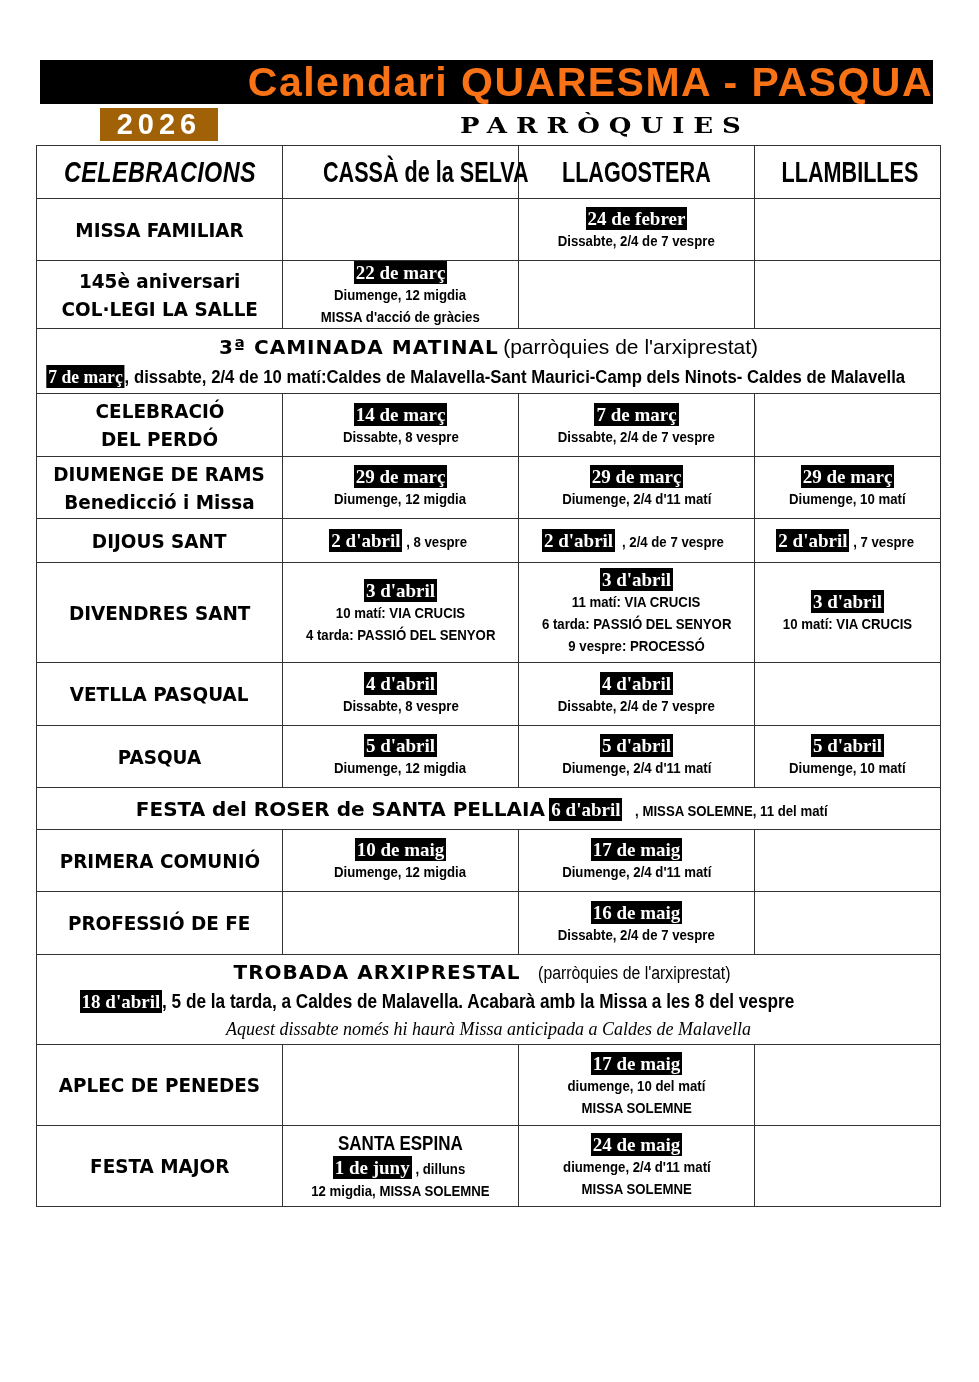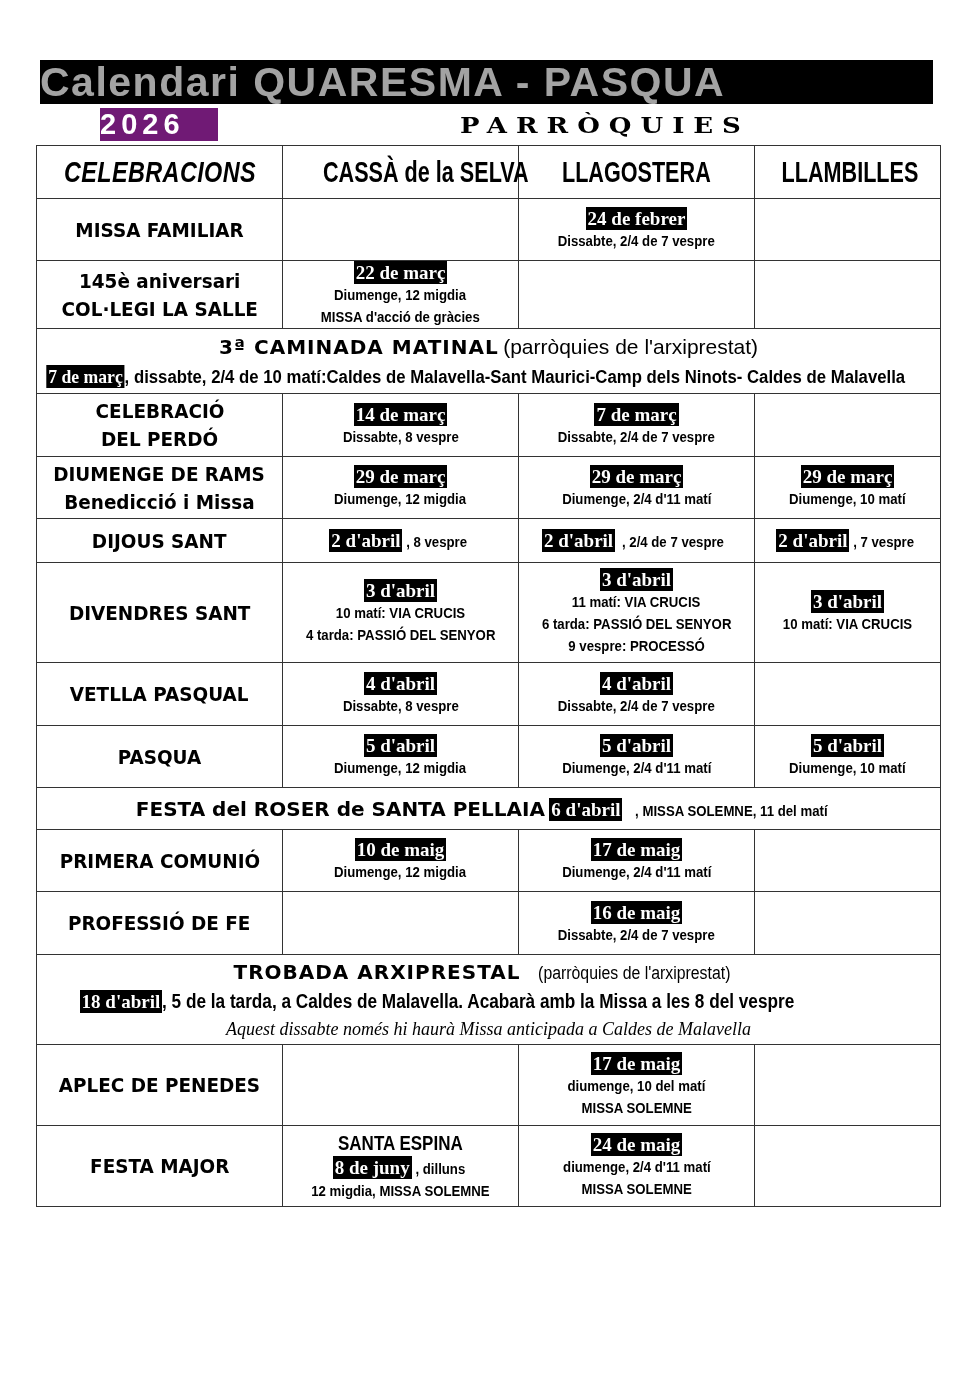--- a/index.html
+++ b/index.html
@@ -1,21 +1,21 @@
 <!DOCTYPE html>
 <html><head>
 <meta charset="utf-8">
 <style>
   html, body { margin: 0; padding: 0; background: #ffffff; }
   body { width: 979px; height: 1382px; position: relative; overflow: hidden; font-family: "Liberation Sans", sans-serif; color: #000; }
-  .title-bar { position: absolute; left: 40px; top: 60px; width: 893px; height: 44px; background: #000; color: #a3a3a3;
+  .title-bar { position: absolute; left: 40px; top: 60px; width: 893px; height: 44px; background: #000; color: #f97316;
     font-family: "Liberation Sans", sans-serif; font-weight: bold; font-size: 41px; letter-spacing: 1.5px;
-    line-height: 44px; text-align: left; white-space: nowrap; }
-  .year-box { position: absolute; left: 100px; top: 108px; width: 118px; height: 33px; background: #701a75; color: #fff;
-    font-family: "Liberation Sans", sans-serif; font-weight: bold; font-size: 29px; letter-spacing: 5px; line-height: 33px; text-align: left; }
+    line-height: 44px; text-align: right; white-space: nowrap; }
+  .year-box { position: absolute; left: 100px; top: 108px; width: 118px; height: 33px; background: #a16207; color: #fff;
+    font-family: "Liberation Sans", sans-serif; font-weight: bold; font-size: 29px; letter-spacing: 5px; line-height: 33px; text-align: center; }
   .parroquies { position: absolute; left: 360px; top: 110px; width: 490px; text-align: center;
     font-family: "DejaVu Serif", serif; font-weight: bold; font-size: 26px; letter-spacing: 9px; line-height: 30px; transform: scaleY(0.85); }
   table.cal { position: absolute; left: 36px; top: 145px; width: 904px; border-collapse: collapse; table-layout: fixed; padding-left: 44px; }
   table.cal td, table.cal th { border: 1.5px solid #333; padding: 0; text-align: center; vertical-align: middle; }
   table.cal col.c0 { width: 246px; } table.cal col.c1 { width: 236px; } table.cal col.c2 { width: 236px; } table.cal col.c3 { width: 186px; }
   .hdr { font-family: "Liberation Sans Narrow", "Liberation Sans", sans-serif; font-weight: bold; font-size: 30px; transform: scaleX(0.72); display: inline-block; white-space: nowrap; }
   .hdr-cel { font-style: italic; font-weight: 900; font-size: 30px; transform: scaleX(0.78); display: inline-block; white-space: nowrap; letter-spacing: 0.5px; }
   .celeb { font-family: "DejaVu Sans", sans-serif; font-weight: bold; font-size: 20px; line-height: 28px; transform: scaleX(0.92); display: inline-block; white-space: nowrap; }
   .date { display: inline-block; background: #000; color: #fff; font-family: "Liberation Serif", serif; font-weight: bold; font-size: 19px; line-height: 23px; padding: 0 2px; white-space: nowrap; }
   .info { font-family: "Liberation Sans", sans-serif; font-weight: bold; font-size: 15px; line-height: 22px; display: inline-block; transform: scaleX(0.88); white-space: nowrap; }
@@ -152,20 +152,20 @@
     <td><span class="celeb">APLEC DE PENEDES</span></td>
     <td></td>
     <td><span class="date">17 de maig</span><span class="line"><span class="info">diumenge, 10 del matí</span></span><span class="line"><span class="info">MISSA SOLEMNE</span></span></td>
     <td></td>
   </tr>
 
   <tr style="height:81px">
     <td><span class="celeb">FESTA MAJOR</span></td>
     <td>
           <span class="line"><span class="info-big">SANTA ESPINA</span></span>
-          <span class="line"><span class="date">8 de juny</span><span class="info">, dilluns</span></span>
+          <span class="line"><span class="date">1 de juny</span><span class="info">, dilluns</span></span>
           <span class="line"><span class="info">12 migdia, MISSA SOLEMNE</span></span>
         </td>
     <td><span class="date">24 de maig</span><span class="line"><span class="info">diumenge, 2/4 d'11 matí</span></span><span class="line"><span class="info">MISSA SOLEMNE</span></span></td>
     <td></td>
   </tr>
 </tbody>
   </table>
 
 </body></html>

